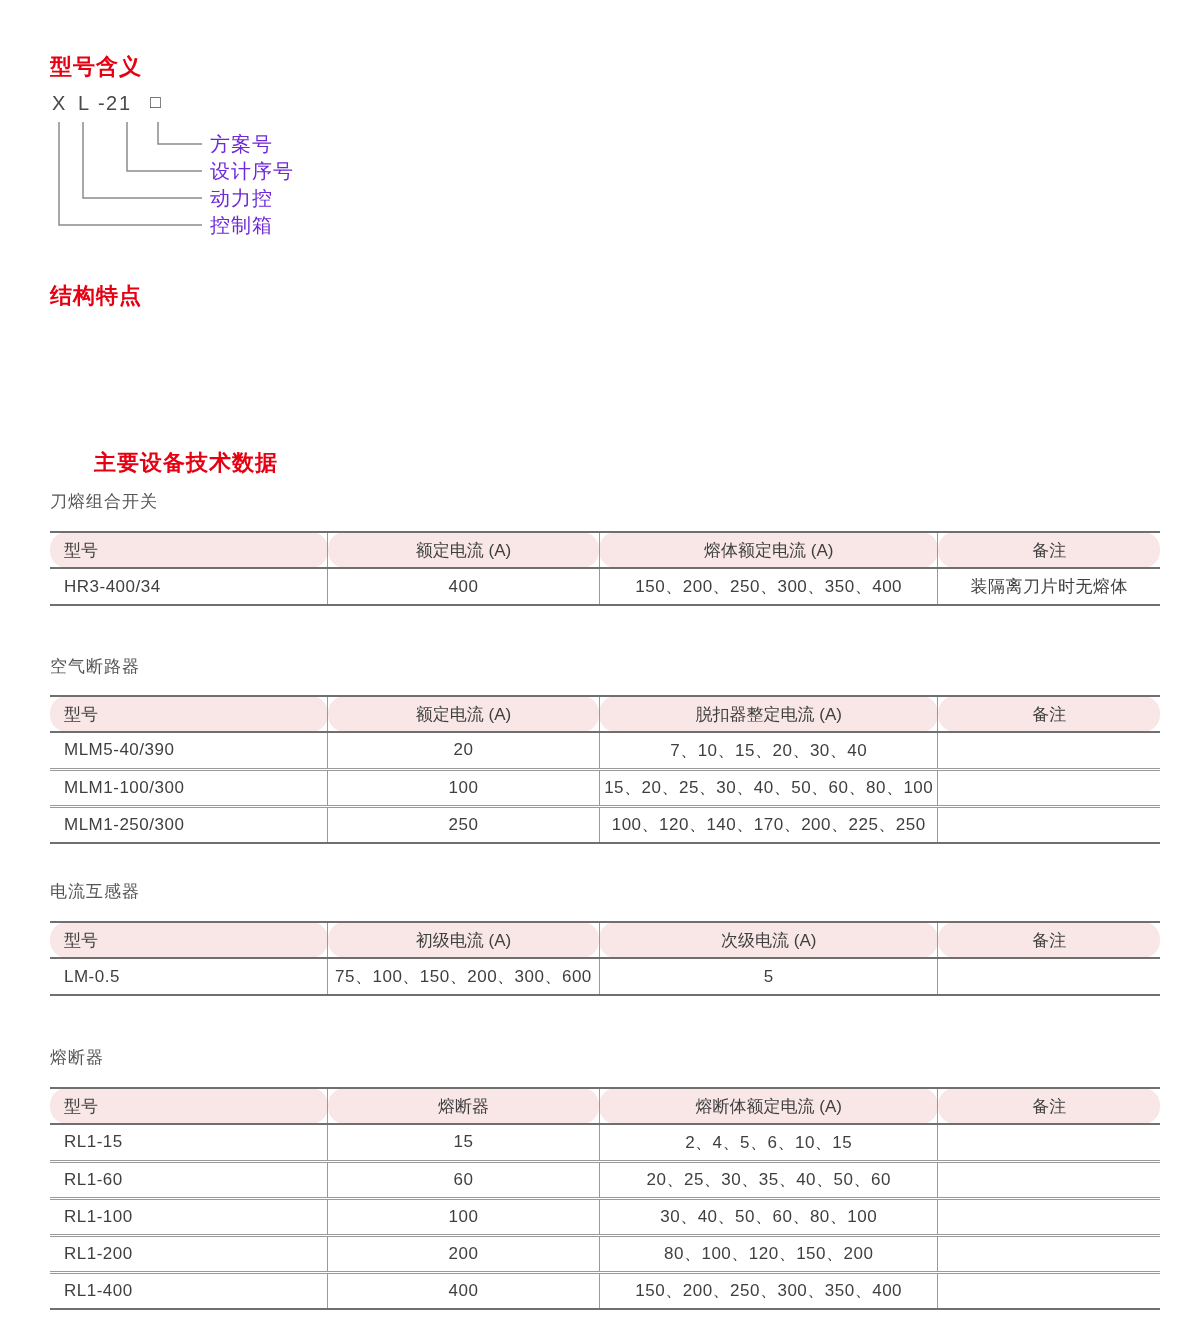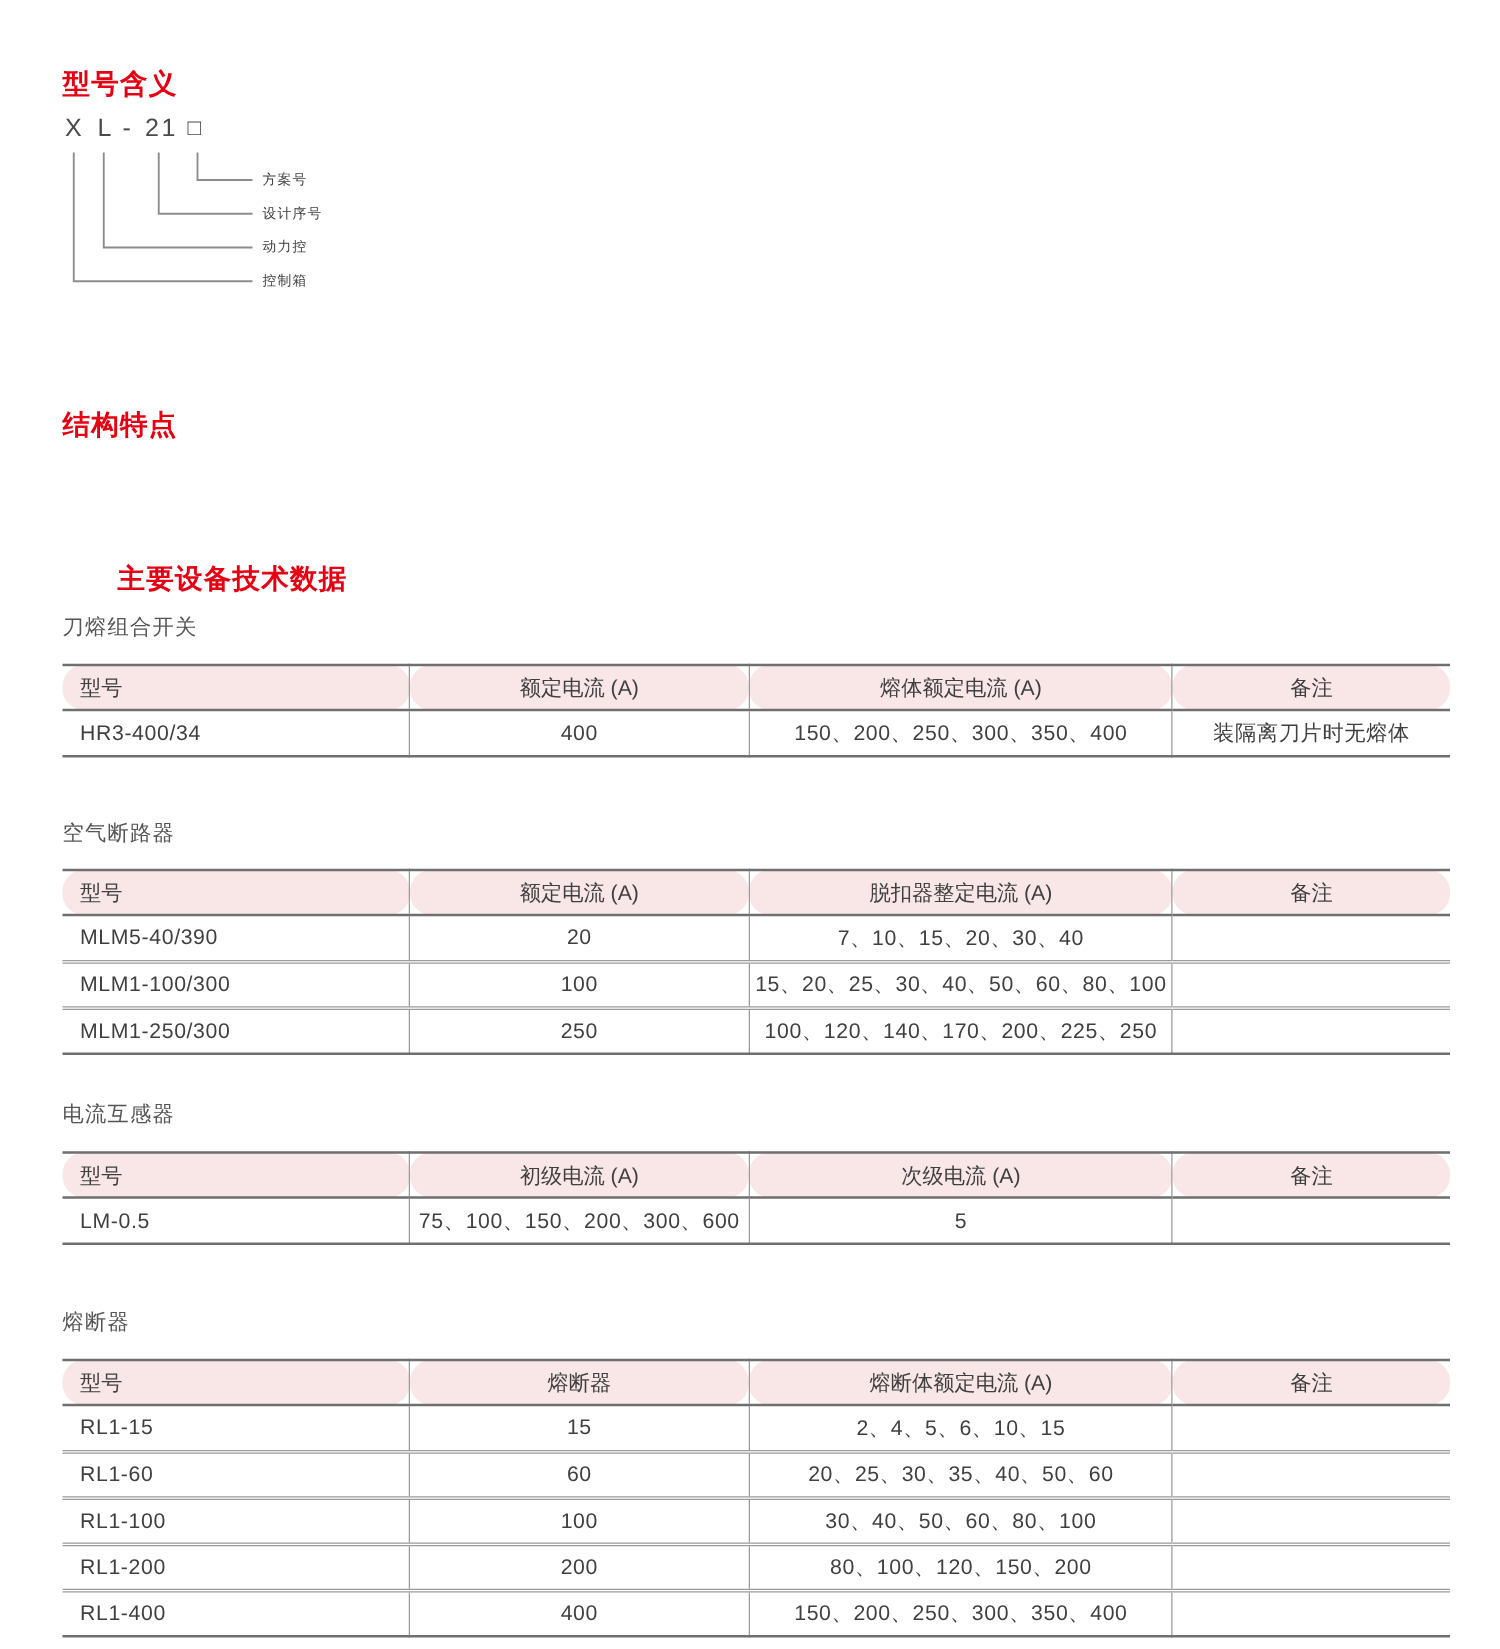--- a/index.html
+++ b/index.html
@@ -35,22 +35,22 @@
     position: absolute;
     top: 0;
     font-size: 20px;
     color: #4a4a4a;
     letter-spacing: 2px;
   }
   .diagram svg { position: absolute; left: 0; top: 0; }
   .diagram .dg-label {
     position: absolute;
     left: 160px;
-    font-size: 11px;
-    color: #404040;
+    font-size: 20px;
+    color: #6d28d9;
     letter-spacing: 1px;
     line-height: 20px;
   }
 
   .body-par {
     position: absolute;
     left: 50px; top: 318px;
     width: 1112px;
     font-size: 17px;
     line-height: 31px;
@@ -113,37 +113,37 @@
 <body>
 
 <div class="sheet">
 
   <div class="red-title" style="top:52px;text-align:center;">型号含义</div>
 
   <div class="diagram">
     <span class="code-char" style="left:2px;">X</span>
     <span class="code-char" style="left:28px;">L</span>
     <span class="code-char" style="left:48px;">-</span>
-    <span class="code-char" style="left:66px;">21</span>
+    <span class="code-char" style="left:56px;">21</span>
     <span class="code-char" style="left:100px;font-size:18px;">□</span>
 
     <svg width="700" height="155" viewBox="0 0 700 155">
       <polyline points="108,30 108,52 152,52" fill="none" stroke="#8c8c8c" stroke-width="1.5"></polyline>
       <polyline points="77,30 77,79 152,79" fill="none" stroke="#8c8c8c" stroke-width="1.5"></polyline>
       <polyline points="33,30 33,106 152,106" fill="none" stroke="#8c8c8c" stroke-width="1.5"></polyline>
       <polyline points="9,30 9,133 152,133" fill="none" stroke="#8c8c8c" stroke-width="1.5"></polyline>
     </svg>
 
     <span class="dg-label" style="top:42px;">方案号</span>
     <span class="dg-label" style="top:69px;">设计序号</span>
     <span class="dg-label" style="top:96px;">动力控</span>
     <span class="dg-label" style="top:123px;">控制箱</span>
   </div>
 
-  <div class="red-title" style="top:281px;margin-top:44px;">结构特点</div>
+  <div class="red-title" style="top:281px;">结构特点</div>
 
   <div class="red-title" style="top:448px;margin-left:44px;">主要设备技术数据</div>
 
   <div class="tbl-caption" style="top:490px;">刀熔组合开关</div>
   <table class="data" style="top:531px;">
     <colgroup>
         <col class="c1">
         <col class="c2">
         <col class="c3">
         <col class="c4">

